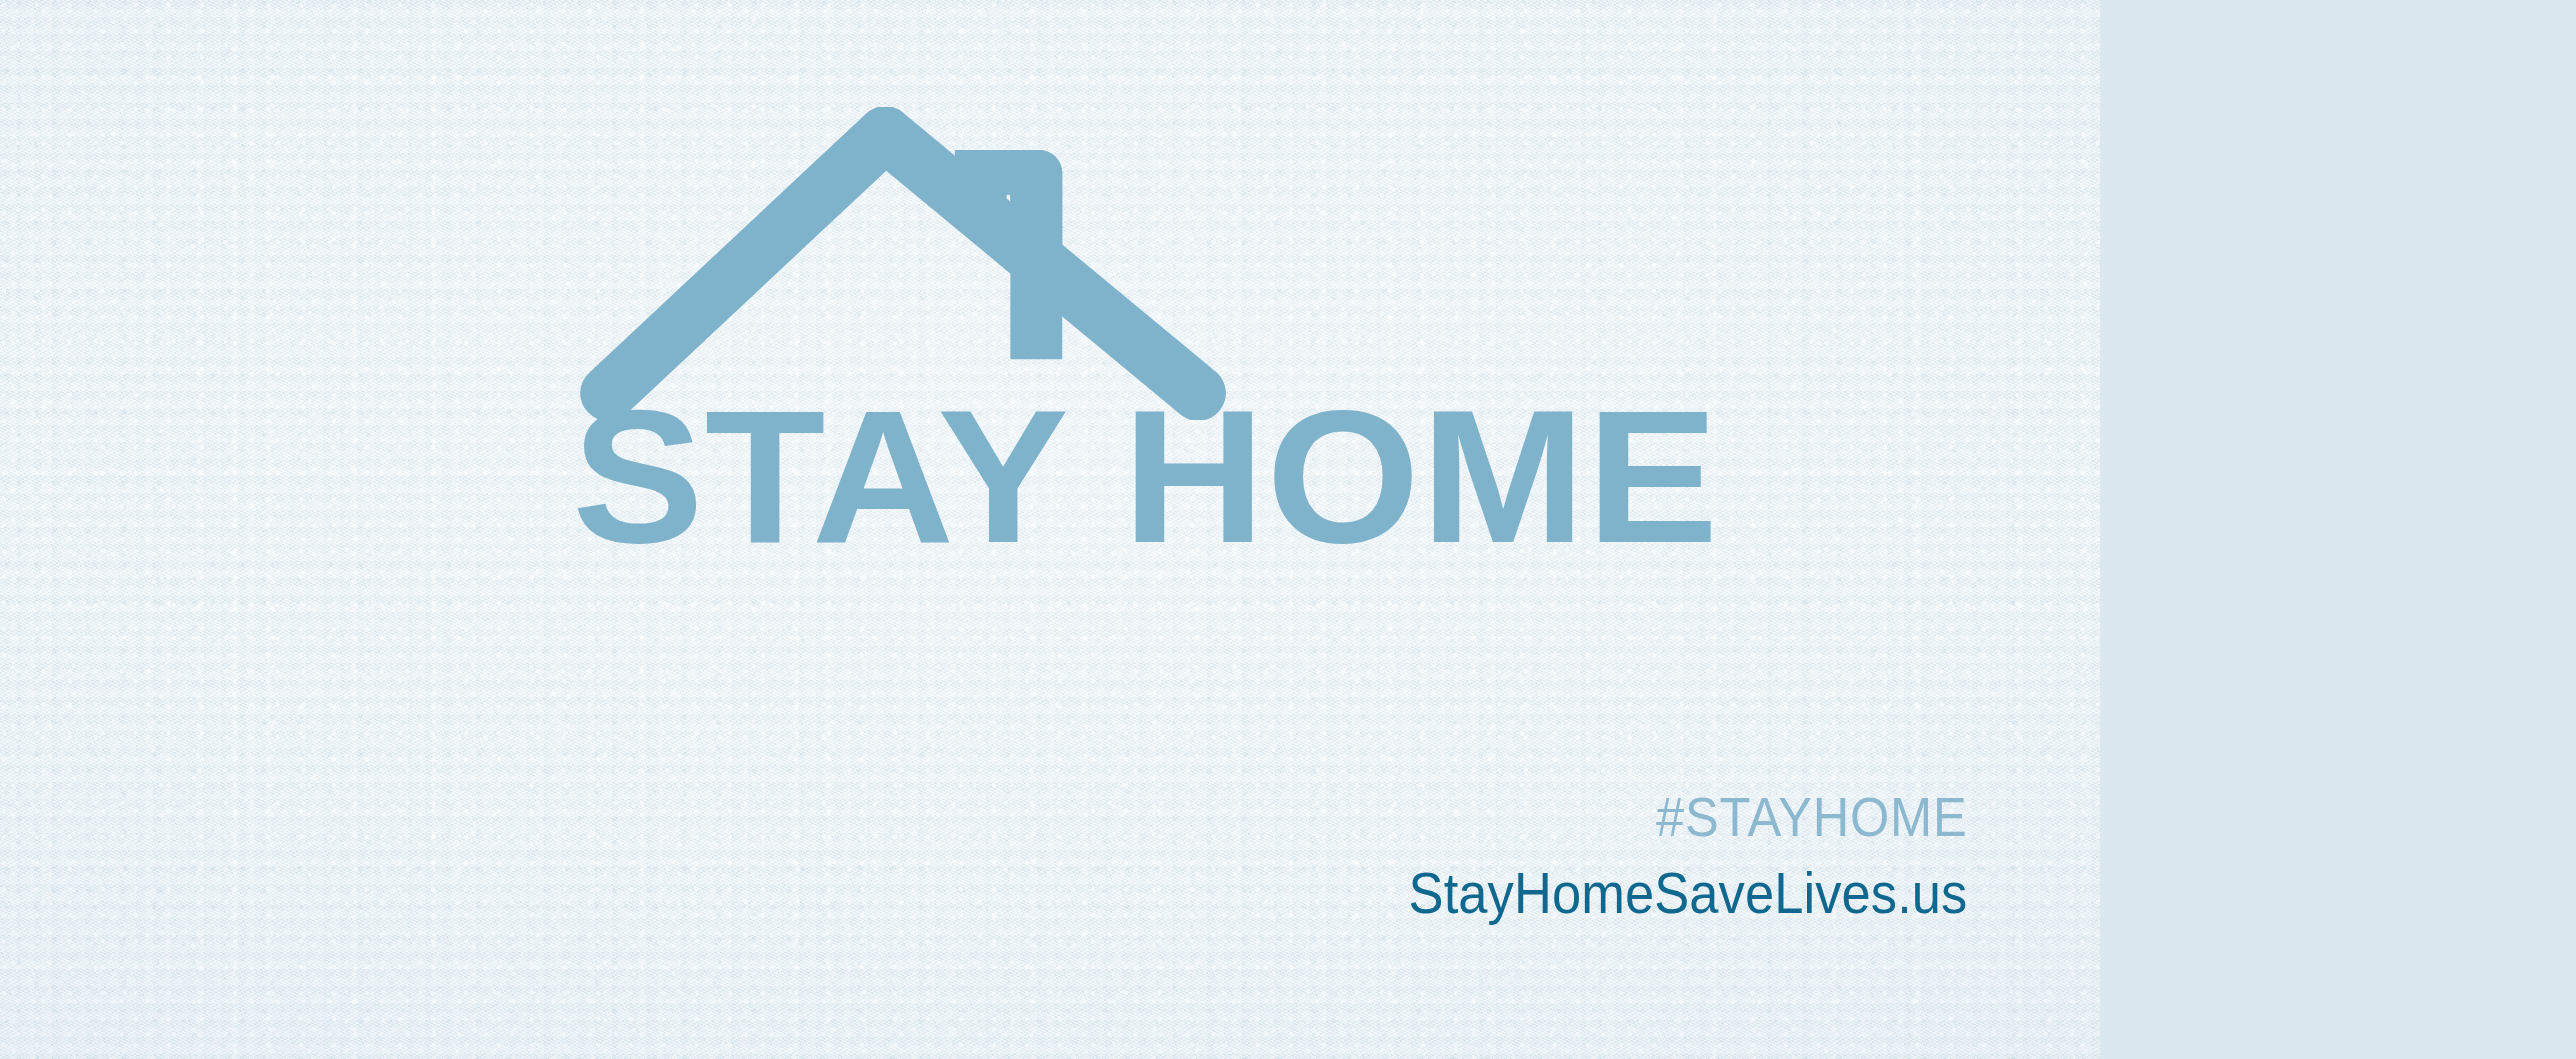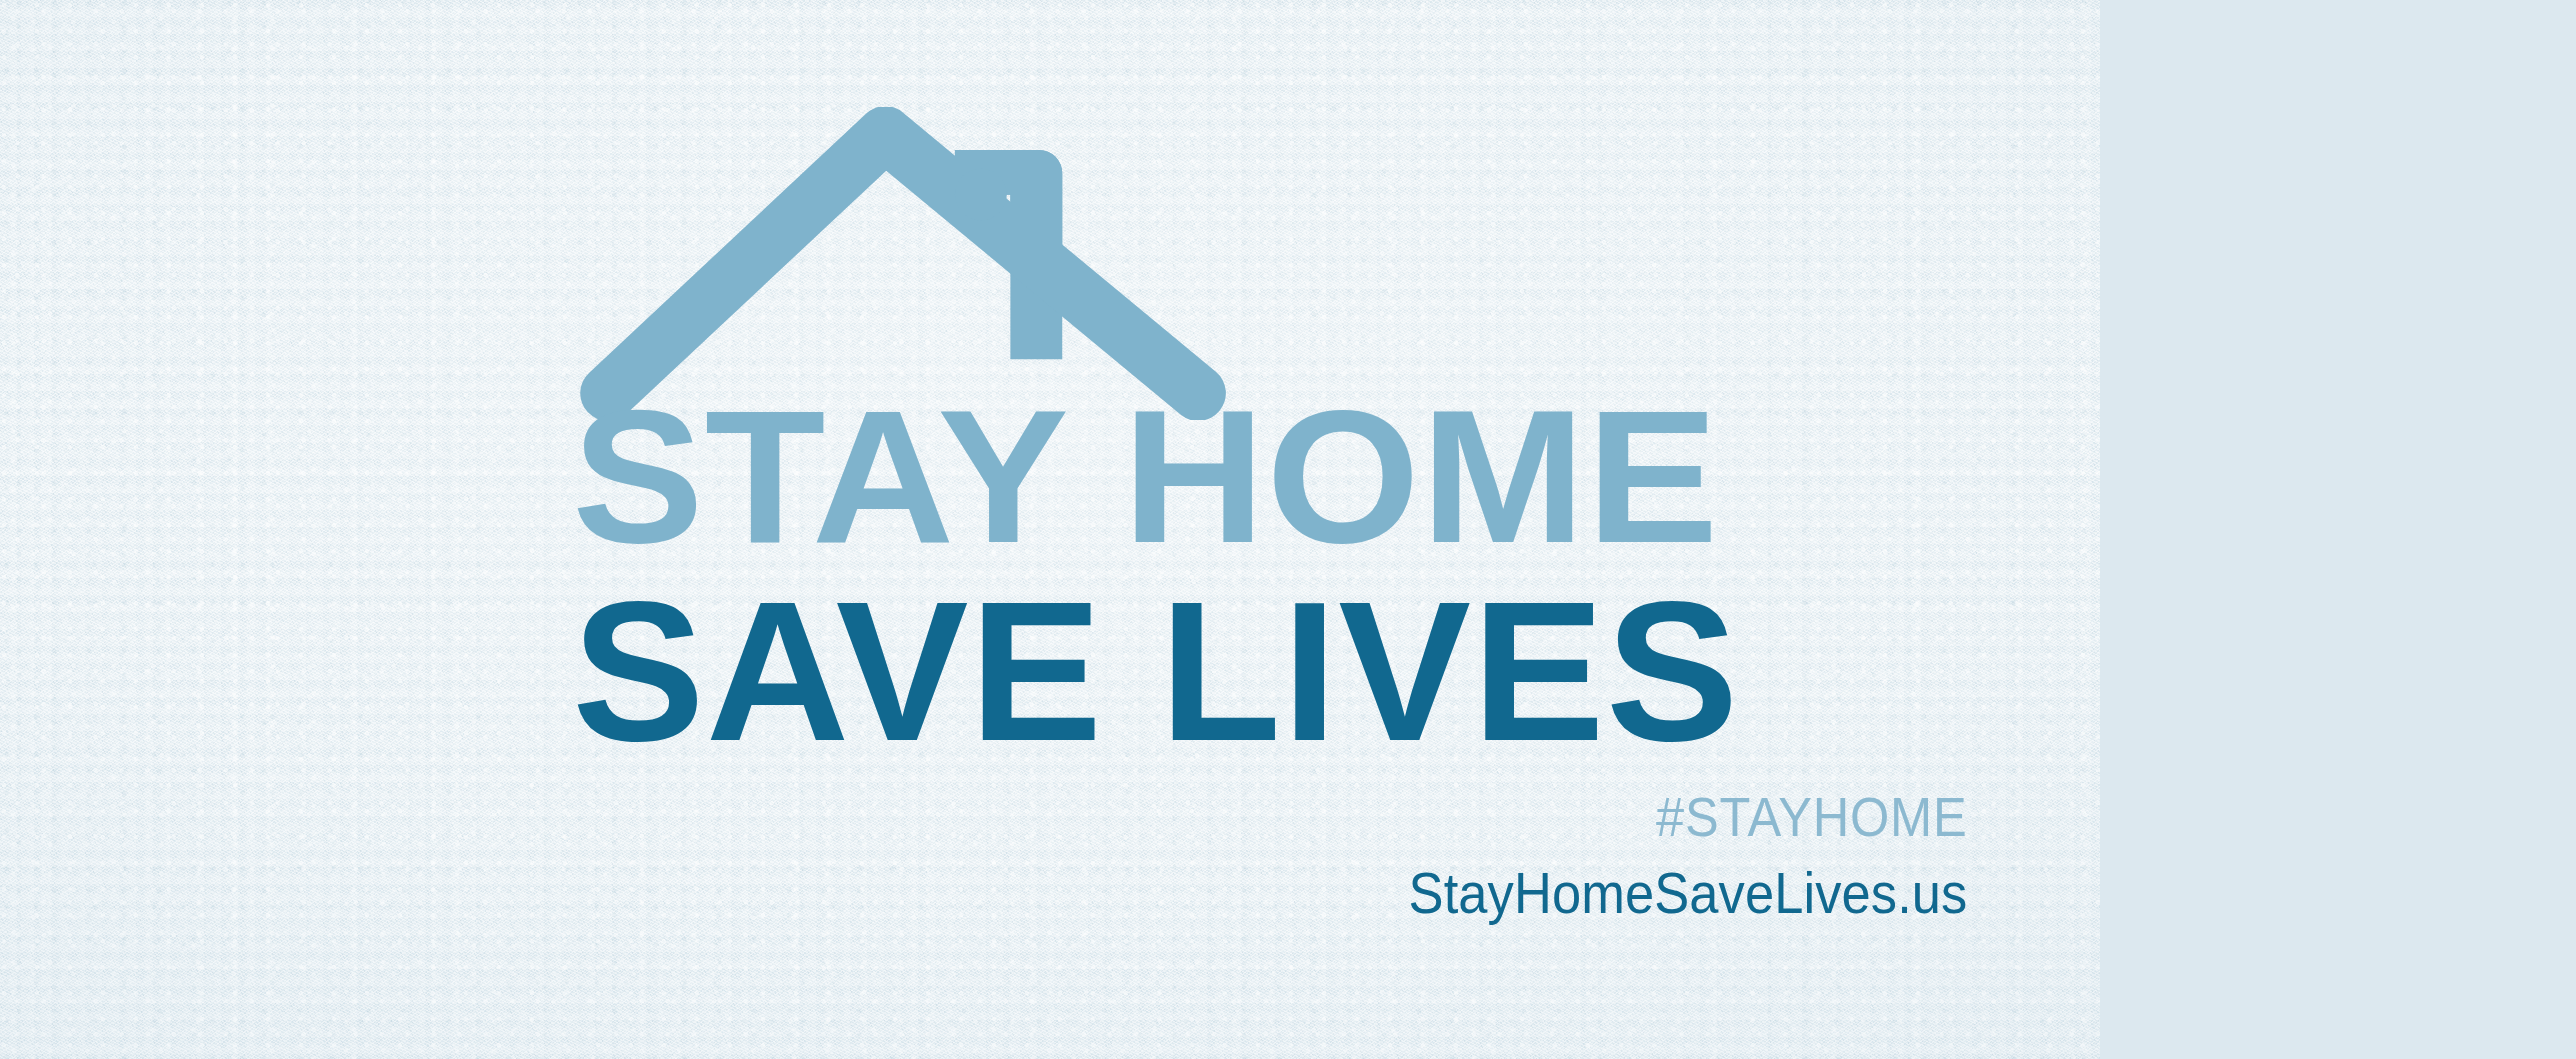--- a/index.html
+++ b/index.html
@@ -148,21 +148,20 @@
 
       <path d="M 40 320 L 350 30 L 700 320" fill="none" stroke="#7fb3cc" stroke-width="62" stroke-linecap="round" stroke-linejoin="round"></path>
 
       <path d="M 428 48 L 522 48 A 26 26 0 0 1 548 74 L 548 160 L 490 160 L 490 98 L 428 98 Z" fill="#7fb3cc"></path>
 
       <circle cx="457" cy="98" r="29" fill="#7fb3cc"></circle>
     </svg>
 
     <div class="headline" id="line-stay-home">STAY HOME</div>
 
-    <div class="headline" id="line-save-lives">SAVE LIVES</div>
 
     <div class="subline" id="line-hashtag">#STAYHOME</div>
 
     <div class="subline" id="line-url">StayHomeSaveLives.us</div>
 
   </div>
 </div>
 
 
 </body></html>

